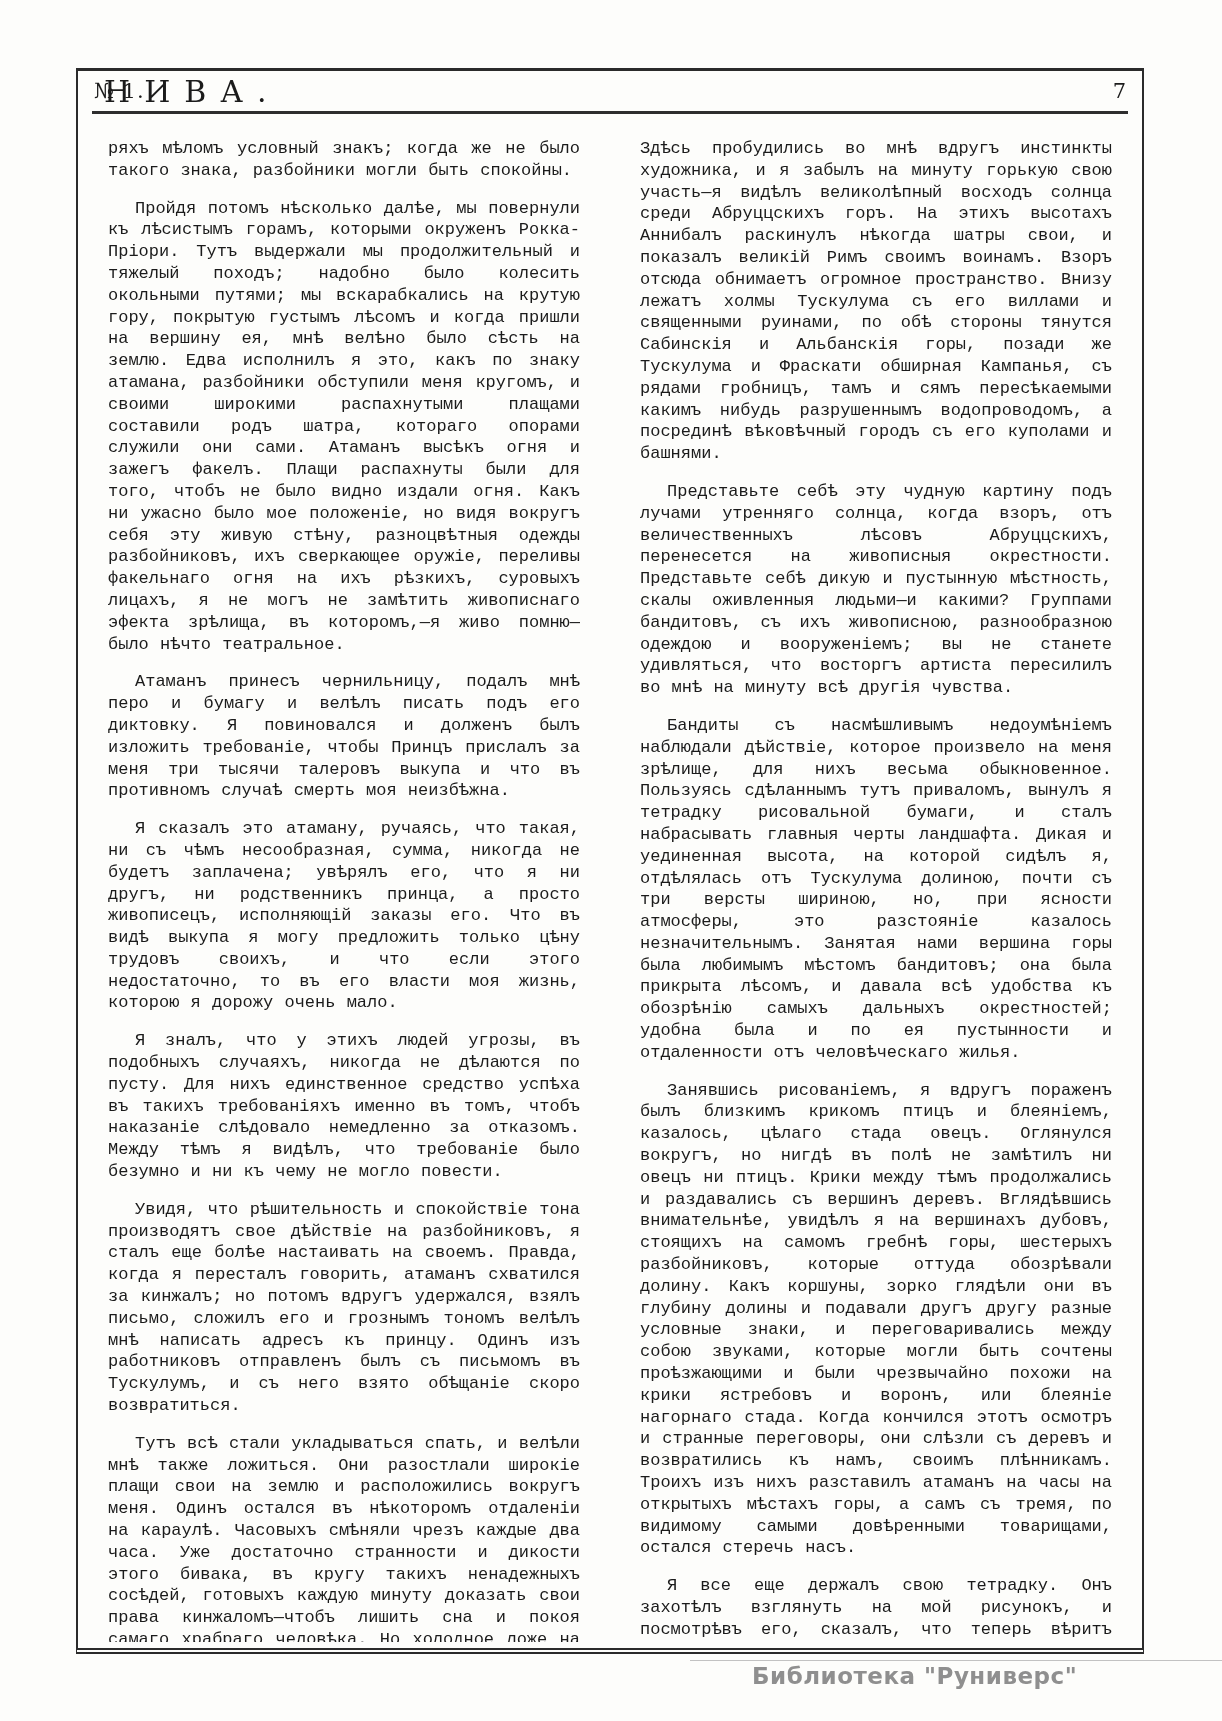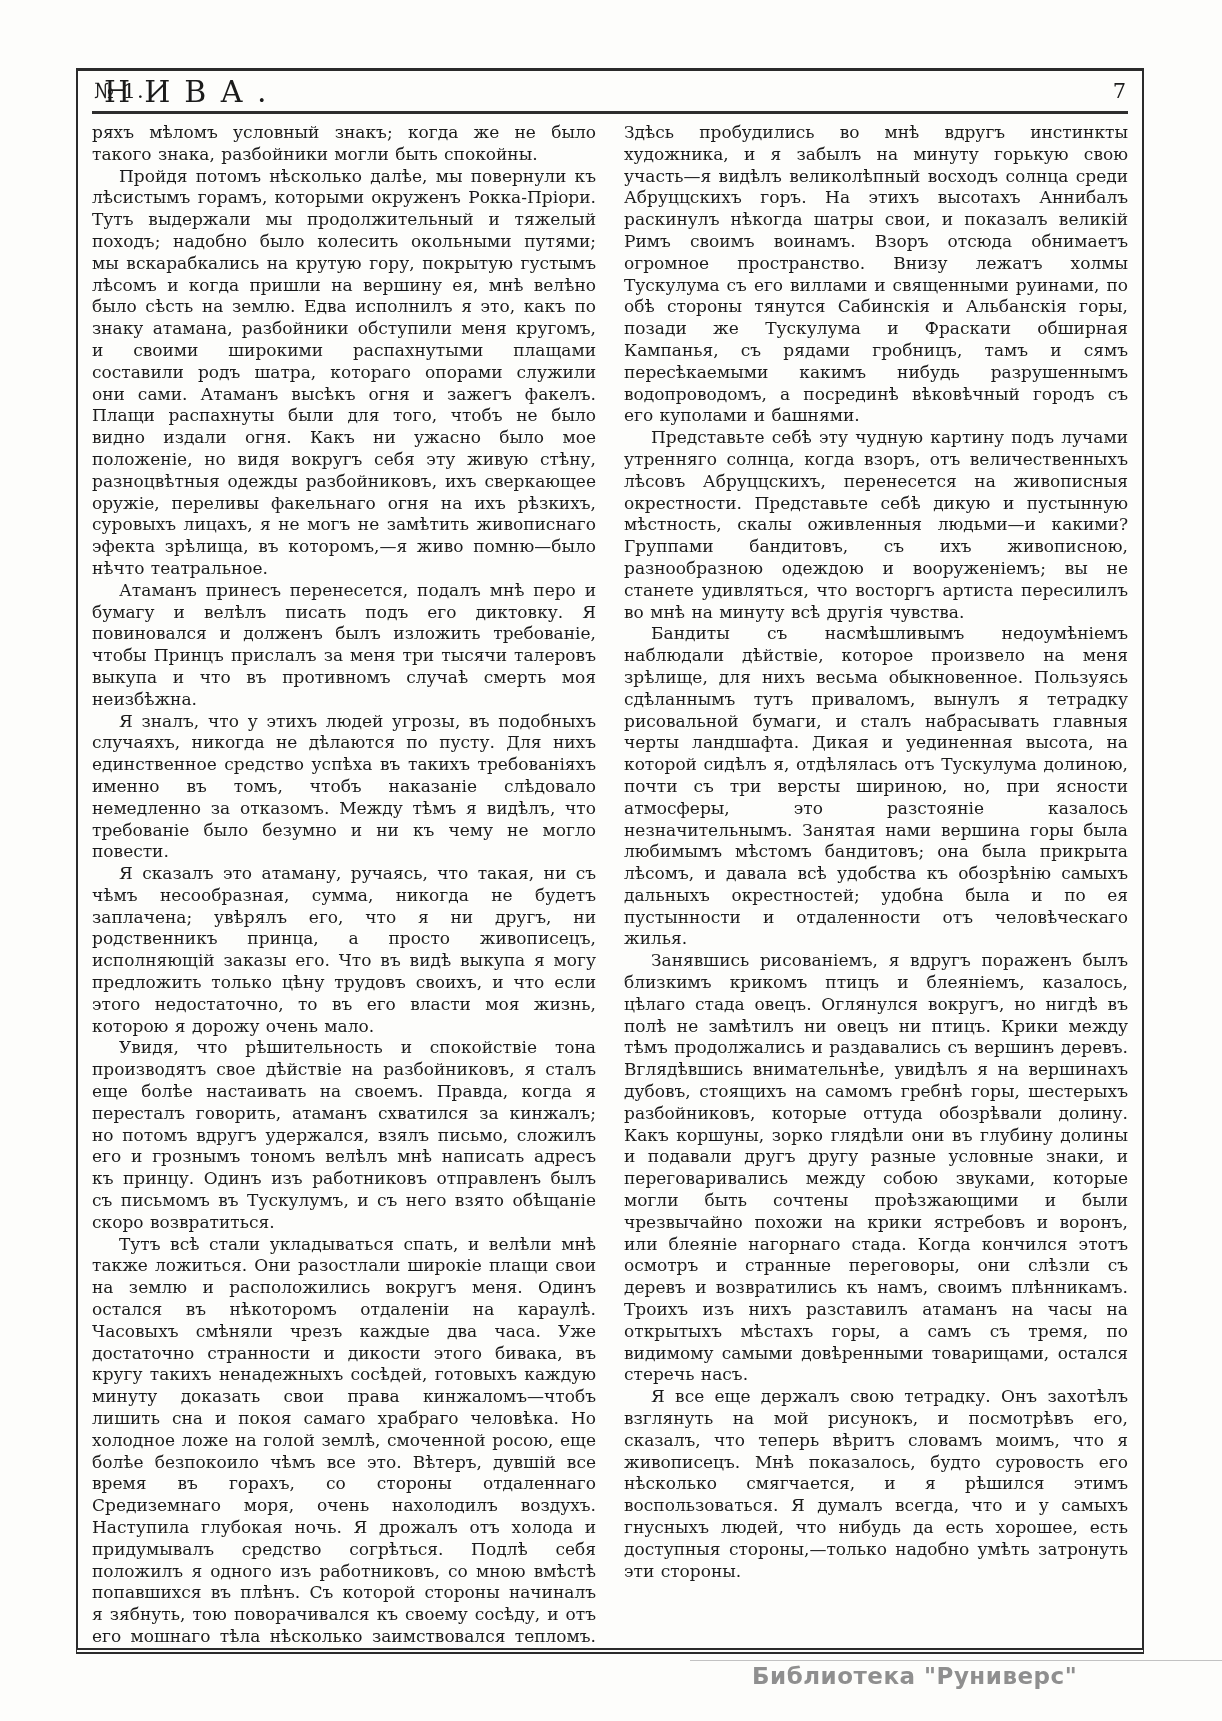--- a/index.html
+++ b/index.html
@@ -68,24 +68,25 @@
     overflow: hidden;
   }
   .column {
     width: 504px;
     font-size: 17px;
     line-height: 21.8px;
     text-align: justify;
     overflow: hidden;
   }
   .column p {
-    margin: 0;
+    margin: 16px;
     padding: 0;
     text-indent: 27px;
     word-spacing: 1px;
+    font-family: Liberation Mono, monospace;
   }
   .column p:first-child {
     text-indent: 0;
   }
   .watermark-rule {
     position: absolute;
     left: 690px;
     right: 0;
     top: 1660px;
     height: 1px;
@@ -110,23 +111,23 @@
     <div class="page-header">
       <span class="issue-number">№ 1.</span>
       <span class="journal-title">НИВА.</span>
       <span class="page-number">7</span>
     </div>
     <div class="header-rule"></div>
     <div class="columns">
       <div class="column">
           <p>ряхъ мѣломъ условный знакъ; когда же не было такого знака, разбойники могли быть спокойны.</p>
           <p>Пройдя потомъ нѣсколько далѣе, мы повернули къ лѣсистымъ горамъ, которыми окруженъ Рокка-Пріори. Тутъ выдержали мы продолжительный и тяжелый походъ; надобно было колесить окольными путями; мы вскарабкались на крутую гору, покрытую густымъ лѣсомъ и когда пришли на вершину ея, мнѣ велѣно было сѣсть на землю. Едва исполнилъ я это, какъ по знаку атамана, разбойники обступили меня кругомъ, и своими широкими распахнутыми плащами составили родъ шатра, котораго опорами служили они сами. Атаманъ высѣкъ огня и зажегъ факелъ. Плащи распахнуты были для того, чтобъ не было видно издали огня. Какъ ни ужасно было мое положеніе, но видя вокругъ себя эту живую стѣну, разноцвѣтныя одежды разбойниковъ, ихъ сверкающее оружіе, переливы факельнаго огня на ихъ рѣзкихъ, суровыхъ лицахъ, я не могъ не замѣтить живописнаго эфекта зрѣлища, въ которомъ,—я живо помню—было нѣчто театральное.</p>
-          <p>Атаманъ принесъ перенесется, подалъ мнѣ перо и бумагу и велѣлъ писать подъ его диктовку. Я повиновался и долженъ былъ изложить требованіе, чтобы Принцъ прислалъ за меня три тысячи талеровъ выкупа и что въ противномъ случаѣ смерть моя неизбѣжна.</p>
+          <p>Атаманъ принесъ чернильницу, подалъ мнѣ перо и бумагу и велѣлъ писать подъ его диктовку. Я повиновался и долженъ былъ изложить требованіе, чтобы Принцъ прислалъ за меня три тысячи талеровъ выкупа и что въ противномъ случаѣ смерть моя неизбѣжна.</p>
+          <p>Я сказалъ это атаману, ручаясь, что такая, ни съ чѣмъ несообразная, сумма, никогда не будетъ заплачена; увѣрялъ его, что я ни другъ, ни родственникъ принца, а просто живописецъ, исполняющій заказы его. Что въ видѣ выкупа я могу предложить только цѣну трудовъ своихъ, и что если этого недостаточно, то въ его власти моя жизнь, которою я дорожу очень мало.</p>
           <p>Я зналъ, что у этихъ людей угрозы, въ подобныхъ случаяхъ, никогда не дѣлаются по пусту. Для нихъ единственное средство успѣха въ такихъ требованіяхъ именно въ томъ, чтобъ наказаніе слѣдовало немедленно за отказомъ. Между тѣмъ я видѣлъ, что требованіе было безумно и ни къ чему не могло повести.</p>
-          <p>Я сказалъ это атаману, ручаясь, что такая, ни съ чѣмъ несообразная, сумма, никогда не будетъ заплачена; увѣрялъ его, что я ни другъ, ни родственникъ принца, а просто живописецъ, исполняющій заказы его. Что въ видѣ выкупа я могу предложить только цѣну трудовъ своихъ, и что если этого недостаточно, то въ его власти моя жизнь, которою я дорожу очень мало.</p>
           <p>Увидя, что рѣшительность и спокойствіе тона производятъ свое дѣйствіе на разбойниковъ, я сталъ еще болѣе настаивать на своемъ. Правда, когда я пересталъ говорить, атаманъ схватился за кинжалъ; но потомъ вдругъ удержался, взялъ письмо, сложилъ его и грознымъ тономъ велѣлъ мнѣ написать адресъ къ принцу. Одинъ изъ работниковъ отправленъ былъ съ письмомъ въ Тускулумъ, и съ него взято обѣщаніе скоро возвратиться.</p>
           <p>Тутъ всѣ стали укладываться спать, и велѣли мнѣ также ложиться. Они разостлали широкіе плащи свои на землю и расположились вокругъ меня. Одинъ остался въ нѣкоторомъ отдаленіи на караулѣ. Часовыхъ смѣняли чрезъ каждые два часа. Уже достаточно странности и дикости этого бивака, въ кругу такихъ ненадежныхъ сосѣдей, готовыхъ каждую минуту доказать свои права кинжаломъ—чтобъ лишить сна и покоя самаго храбраго человѣка. Но холодное ложе на голой землѣ, смоченной росою, еще болѣе безпокоило чѣмъ все это. Вѣтеръ, дувшій все время въ горахъ, со стороны отдаленнаго Средиземнаго моря, очень нахолодилъ воздухъ. Наступила глубокая ночь. Я дрожалъ отъ холода и придумывалъ средство согрѣться. Подлѣ себя положилъ я одного изъ работниковъ, со мною вмѣстѣ попавшихся въ плѣнъ. Съ которой стороны начиналъ я зябнуть, тою поворачивался къ своему сосѣду, и отъ его мощнаго тѣла нѣсколько заимствовался тепломъ. Такимъ образомъ удалось мнѣ заснуть, и помню даже—довольно крѣпко.</p>
         </div>
       <div class="column">
           <p>Здѣсь пробудились во мнѣ вдругъ инстинкты художника, и я забылъ на минуту горькую свою участь—я видѣлъ великолѣпный восходъ солнца среди Абруццскихъ горъ. На этихъ высотахъ Аннибалъ раскинулъ нѣкогда шатры свои, и показалъ великій Римъ своимъ воинамъ. Взоръ отсюда обнимаетъ огромное пространство. Внизу лежатъ холмы Тускулума съ его виллами и священными руинами, по обѣ стороны тянутся Сабинскія и Альбанскія горы, позади же Тускулума и Фраскати обширная Кампанья, съ рядами гробницъ, тамъ и сямъ пересѣкаемыми какимъ нибудь разрушеннымъ водопроводомъ, а посрединѣ вѣковѣчный городъ съ его куполами и башнями.</p>
           <p>Представьте себѣ эту чудную картину подъ лучами утренняго солнца, когда взоръ, отъ величественныхъ лѣсовъ Абруццскихъ, перенесется на живописныя окрестности. Представьте себѣ дикую и пустынную мѣстность, скалы оживленныя людьми—и какими? Группами бандитовъ, съ ихъ живописною, разнообразною одеждою и вооруженіемъ; вы не станете удивляться, что восторгъ артиста пересилилъ во мнѣ на минуту всѣ другія чувства.</p>
           <p>Бандиты съ насмѣшливымъ недоумѣніемъ наблюдали дѣйствіе, которое произвело на меня зрѣлище, для нихъ весьма обыкновенное. Пользуясь сдѣланнымъ тутъ приваломъ, вынулъ я тетрадку рисовальной бумаги, и сталъ набрасывать главныя черты ландшафта. Дикая и уединенная высота, на которой сидѣлъ я, отдѣлялась отъ Тускулума долиною, почти съ три версты шириною, но, при ясности атмосферы, это разстояніе казалось незначительнымъ. Занятая нами вершина горы была любимымъ мѣстомъ бандитовъ; она была прикрыта лѣсомъ, и давала всѣ удобства къ обозрѣнію самыхъ дальныхъ окрестностей; удобна была и по ея пустынности и отдаленности отъ человѣческаго жилья.</p>
           <p>Занявшись рисованіемъ, я вдругъ пораженъ былъ близкимъ крикомъ птицъ и блеяніемъ, казалось, цѣлаго стада овецъ. Оглянулся вокругъ, но нигдѣ въ полѣ не замѣтилъ ни овецъ ни птицъ. Крики между тѣмъ продолжались и раздавались съ вершинъ деревъ. Вглядѣвшись внимательнѣе, увидѣлъ я на вершинахъ дубовъ, стоящихъ на самомъ гребнѣ горы, шестерыхъ разбойниковъ, которые оттуда обозрѣвали долину. Какъ коршуны, зорко глядѣли они въ глубину долины и подавали другъ другу разные условные знаки, и переговаривались между собою звуками, которые могли быть сочтены проѣзжающими и были чрезвычайно похожи на крики ястребовъ и воронъ, или блеяніе нагорнаго стада. Когда кончился этотъ осмотръ и странные переговоры, они слѣзли съ деревъ и возвратились къ намъ, своимъ плѣнникамъ. Троихъ изъ нихъ разставилъ атаманъ на часы на открытыхъ мѣстахъ горы, а самъ съ тремя, по видимому самыми довѣренными товарищами, остался стеречь насъ.</p>
           <p>Я все еще держалъ свою тетрадку. Онъ захотѣлъ взглянуть на мой рисунокъ, и посмотрѣвъ его, сказалъ, что теперь вѣритъ словамъ моимъ, что я живописецъ. Мнѣ показалось, будто суровость его нѣсколько смягчается, и я рѣшился этимъ воспользоваться. Я думалъ всегда, что и у самыхъ гнусныхъ людей, что нибудь да есть хорошее, есть доступныя стороны,—только надобно умѣть затронуть эти стороны.</p>
         </div>

